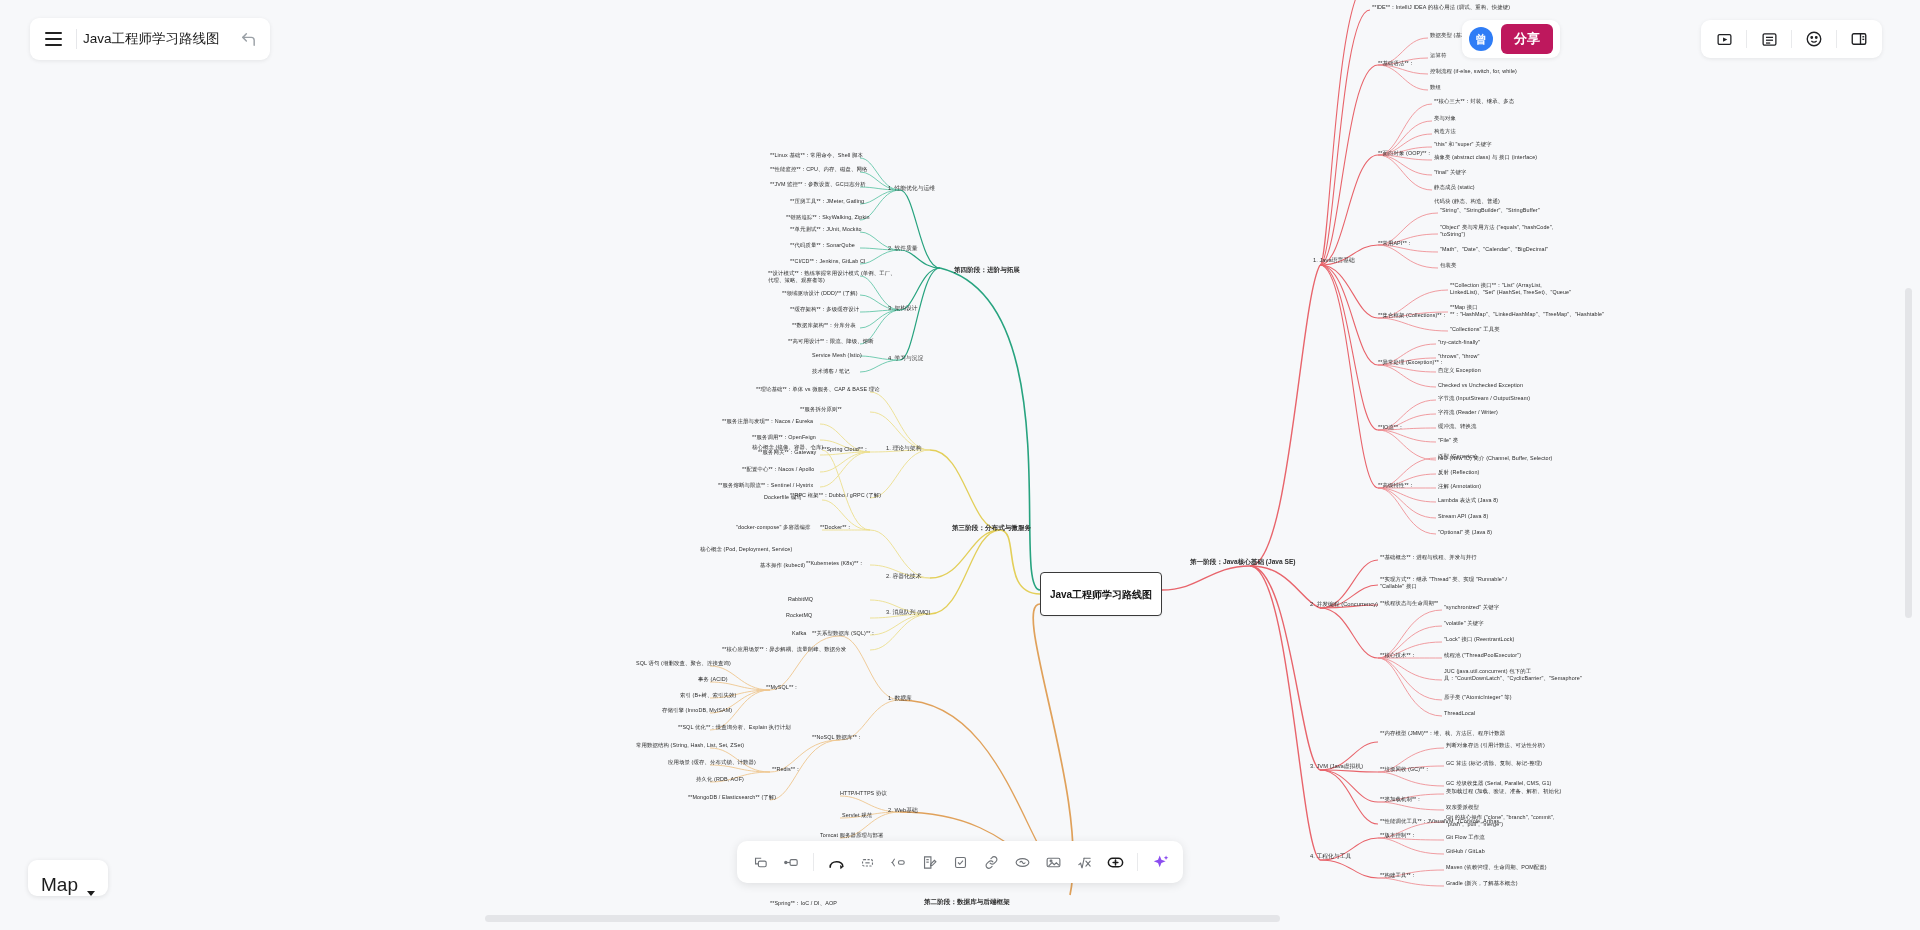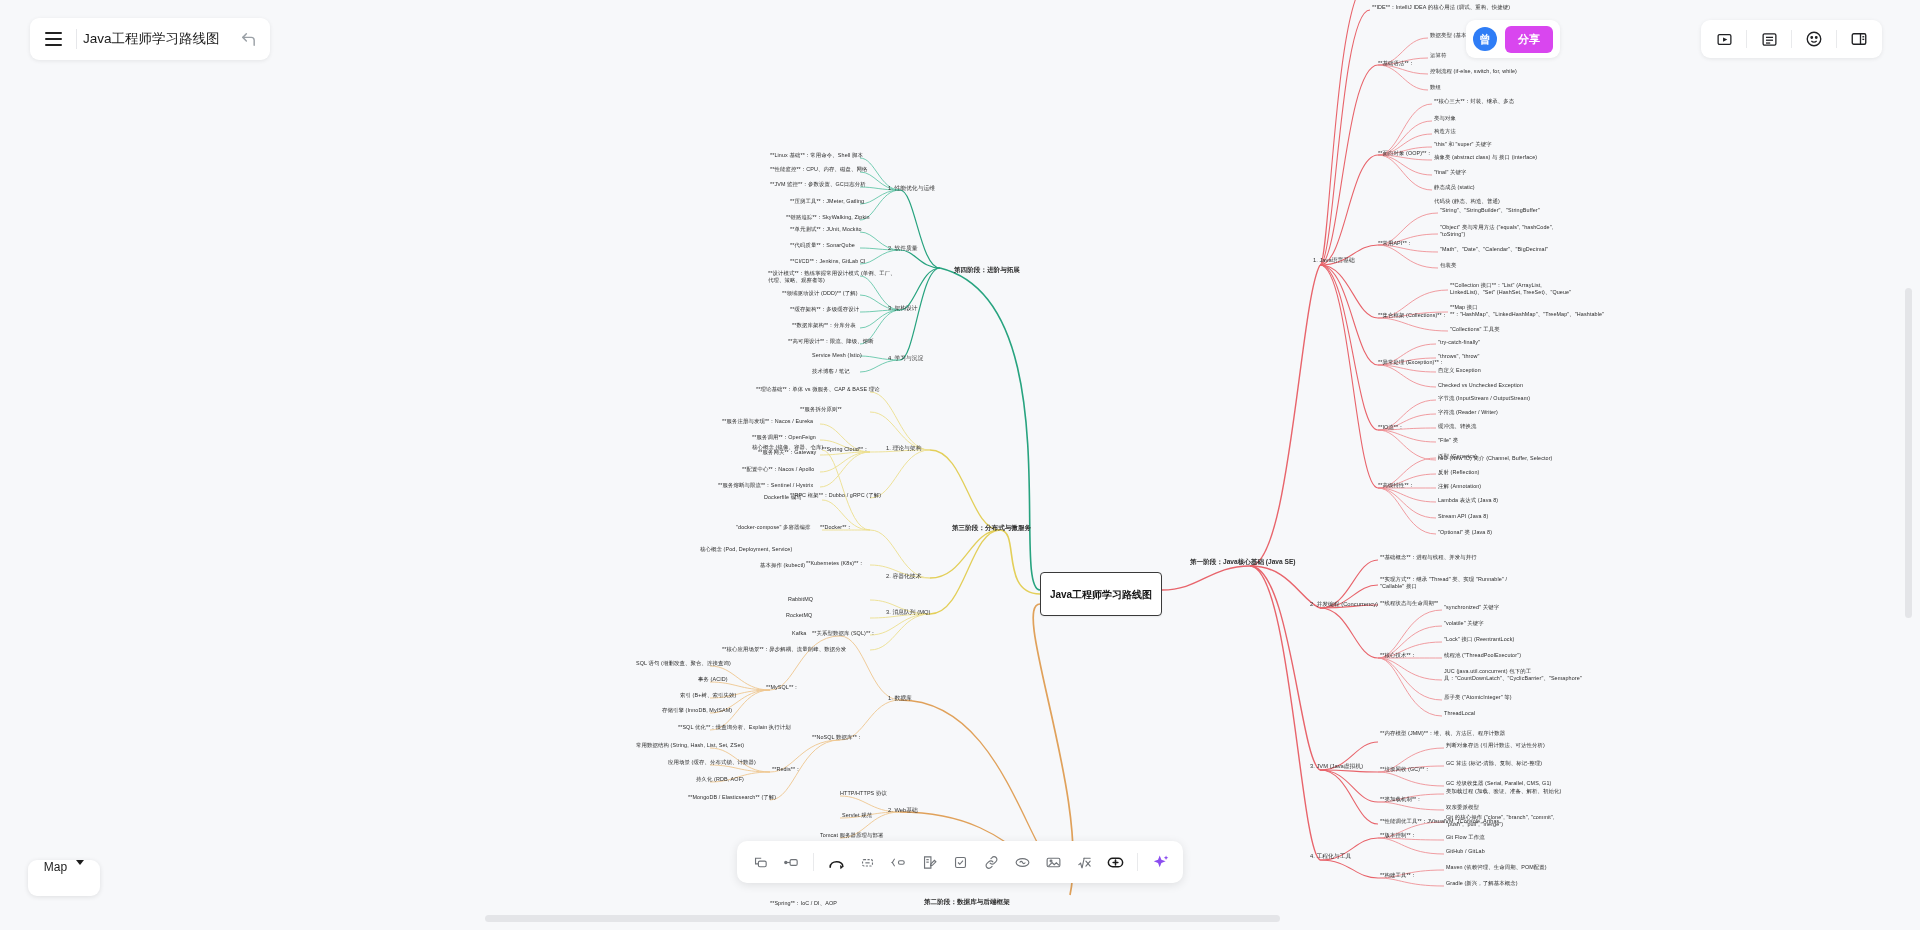--- a/index.html
+++ b/index.html
@@ -83,21 +83,21 @@
     box-shadow: 0 1px 4px rgba(0,0,0,.08);
     display: flex; align-items: center; gap: 8px; padding: 0 7px;
     z-index: 30;
   }
   #avatar {
     width: 24px; height: 24px; border-radius: 50%;
     background: #2f7df6; color: #fff; font-size: 11px; font-weight: bold;
     display: flex; align-items: center; justify-content: center; cursor: pointer;
   }
   #share-btn {
-    background: #d946ef; color: #fff; font-size: 11px; font-weight: bold;
+    background: #be185d; color: #fff; font-size: 13px; font-weight: bold;
     border: none; border-radius: 6px; padding: 6px 13px; cursor: pointer;
   }
   #icon-group {
     position: absolute; right: 38px; top: 20px;
     height: 38px; background: #fff; border-radius: 9px;
     box-shadow: 0 1px 4px rgba(0,0,0,.08);
     display: flex; align-items: center; padding: 0 6px;
     z-index: 30;
   }
   .ibtn {
@@ -121,23 +121,23 @@
   }
   .tbtn.dark { color: #1b1b1b; }
   .tsep { width: 1px; height: 18px; background: #e9eaec; margin: 0 6px; }
 
   
   #map-select {
     position: absolute; left: 28px; bottom: 34px;
     height: 36px; min-width: 72px;
     background: #fff; border-radius: 9px;
     box-shadow: 0 1px 5px rgba(0,0,0,.10);
-    display: flex; align-items: flex-start; justify-content: center; gap: 9px;
+    display: flex; align-items: flex-end; justify-content: center; gap: 9px;
     padding: 0 13px; cursor: pointer; z-index: 30;
-    font-size: 12px; color: #1d1d1d;
+    font-size: 19px; color: #1d1d1d;
   }
   .caret { width: 0; height: 0; border-left: 4.5px solid transparent; border-right: 4.5px solid transparent; border-top: 5px solid #1d1d1d; }
 
   
   #watermark {
     position: absolute; right: 34px; bottom: 38px;
     font-size: 46px; color: #d9dadd; opacity: .82;
     letter-spacing: 3px; font-family: "DejaVu Sans", sans-serif;
     user-select: none; z-index: 8; white-space: nowrap;
   }

